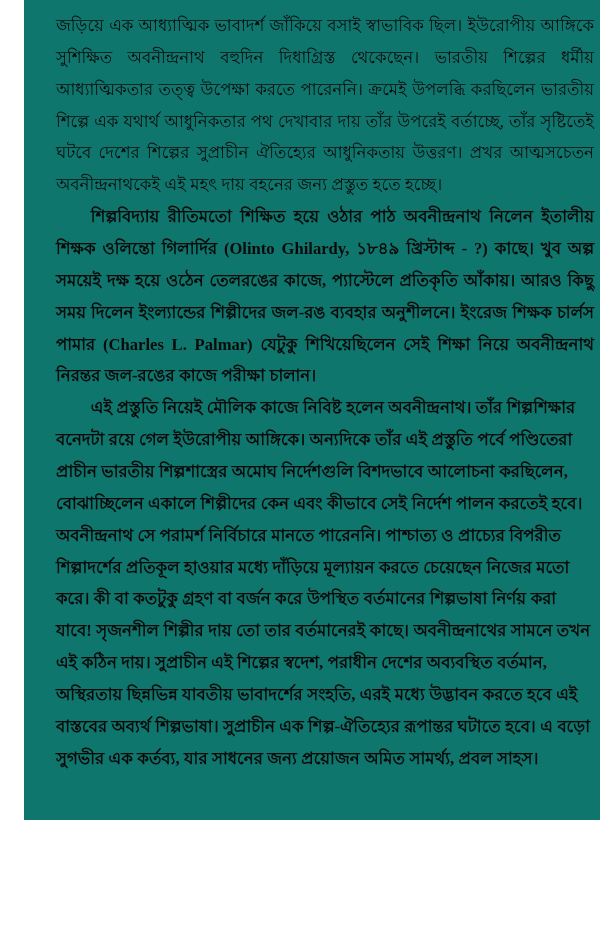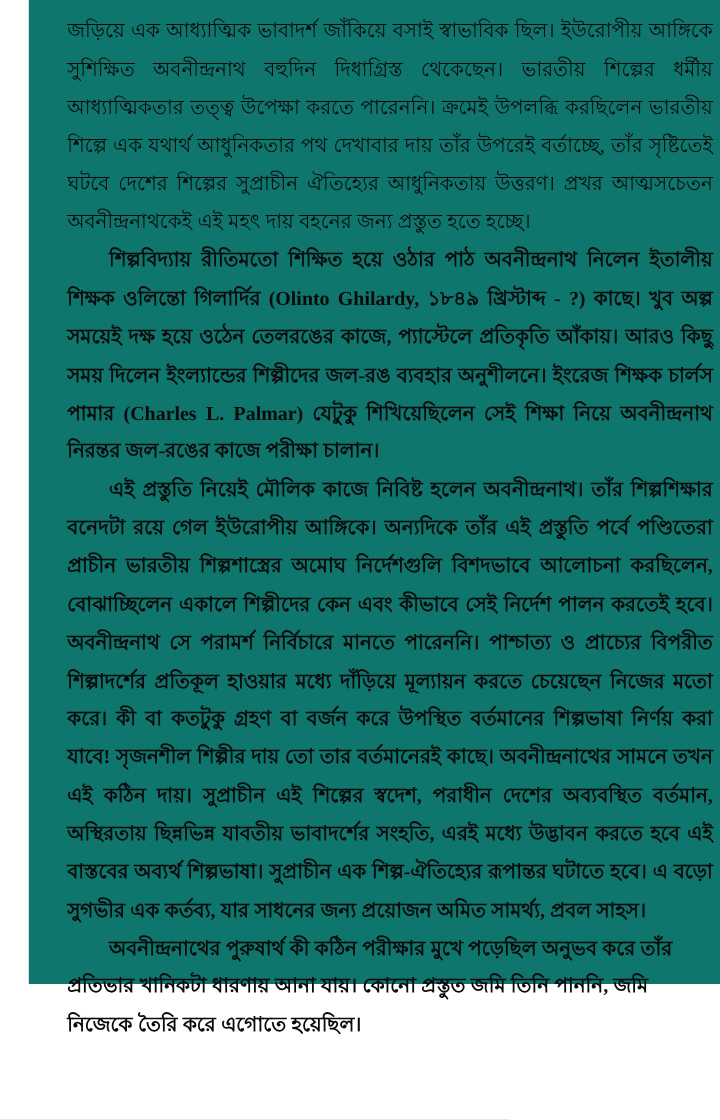--- a/index.html
+++ b/index.html
@@ -42,14 +42,13 @@
     text-align: left;
   }
 </style>
 </head>
 <body>
 
 <div class="page">
   <p class="para">জড়িয়ে এক আধ্যাত্মিক ভাবাদর্শ জাঁকিয়ে বসাই স্বাভাবিক ছিল। ইউরোপীয় আঙ্গিকে সুশিক্ষিত অবনীন্দ্রনাথ বহুদিন দিধাগ্রিস্ত থেকেছেন। ভারতীয় শিল্পের ধর্মীয় আধ্যাত্মিকতার তত্ত্ব উপেক্ষা করতে পারেননি। ক্রমেই উপলব্ধি করছিলেন ভারতীয় শিল্পে এক যথার্থ আধুনিকতার পথ দেখাবার দায় তাঁর উপরেই বর্তাচ্ছে, তাঁর সৃষ্টিতেই ঘটবে দেশের শিল্পের সুপ্রাচীন ঐতিহ্যের আধুনিকতায় উত্তরণ। প্রখর আত্মসচেতন অবনীন্দ্রনাথকেই এই মহৎ দায় বহনের জন্য প্রস্তুত হতে হচ্ছে।</p>
   <p class="para indent">শিল্পবিদ্যায় রীতিমতো শিক্ষিত হয়ে ওঠার পাঠ অবনীন্দ্রনাথ নিলেন ইতালীয় শিক্ষক ওলিন্তো গিলার্দির (Olinto Ghilardy, ১৮৪৯ খ্রিস্টাব্দ - ?) কাছে। খুব অল্প সময়েই দক্ষ হয়ে ওঠেন তেলরঙের কাজে, প্যাস্টেলে প্রতিকৃতি আঁকায়। আরও কিছু সময় দিলেন ইংল্যান্ডের শিল্পীদের জল-রঙ ব্যবহার অনুশীলনে। ইংরেজ শিক্ষক চার্লস পামার (Charles L. Palmar) যেটুকু শিখিয়েছিলেন সেই শিক্ষা নিয়ে অবনীন্দ্রনাথ নিরন্তর জল-রঙের কাজে পরীক্ষা চালান।</p>
   <p class="para indent">এই প্রস্তুতি নিয়েই মৌলিক কাজে নিবিষ্ট হলেন অবনীন্দ্রনাথ। তাঁর শিল্পশিক্ষার বনেদটা রয়ে গেল ইউরোপীয় আঙ্গিকে। অন্যদিকে তাঁর এই প্রস্তুতি পর্বে পণ্ডিতেরা প্রাচীন ভারতীয় শিল্পশাস্ত্রের অমোঘ নির্দেশগুলি বিশদভাবে আলোচনা করছিলেন, বোঝাচ্ছিলেন একালে শিল্পীদের কেন এবং কীভাবে সেই নির্দেশ পালন করতেই হবে। অবনীন্দ্রনাথ সে পরামর্শ নির্বিচারে মানতে পারেননি। পাশ্চাত্য ও প্রাচ্যের বিপরীত শিল্পাদর্শের প্রতিকূল হাওয়ার মধ্যে দাঁড়িয়ে মূল্যায়ন করতে চেয়েছেন নিজের মতো করে। কী বা কতটুকু গ্রহণ বা বর্জন করে উপস্থিত বর্তমানের শিল্পভাষা নির্ণয় করা যাবে! সৃজনশীল শিল্পীর দায় তো তার বর্তমানেরই কাছে। অবনীন্দ্রনাথের সামনে তখন এই কঠিন দায়। সুপ্রাচীন এই শিল্পের স্বদেশ, পরাধীন দেশের অব্যবস্থিত বর্তমান, অস্থিরতায় ছিন্নভিন্ন যাবতীয় ভাবাদর্শের সংহতি, এরই মধ্যে উদ্ভাবন করতে হবে এই বাস্তবের অব্যর্থ শিল্পভাষা। সুপ্রাচীন এক শিল্প-ঐতিহ্যের রূপান্তর ঘটাতে হবে। এ বড়ো সুগভীর এক কর্তব্য, যার সাধনের জন্য প্রয়োজন অমিত সামর্থ্য, প্রবল সাহস।</p>
-  <p class="para indent">অবনীন্দ্রনাথের পুরুষার্থ কী কঠিন পরীক্ষার মুখে পড়েছিল অনুভব করে তাঁর প্রতিভার খানিকটা ধারণায় আনা যায়। কোনো প্রস্তুত জমি তিনি পাননি, জমি নিজেকে তৈরি করে এগোতে হয়েছিল।</p>
 </div>
 
 </body></html>

